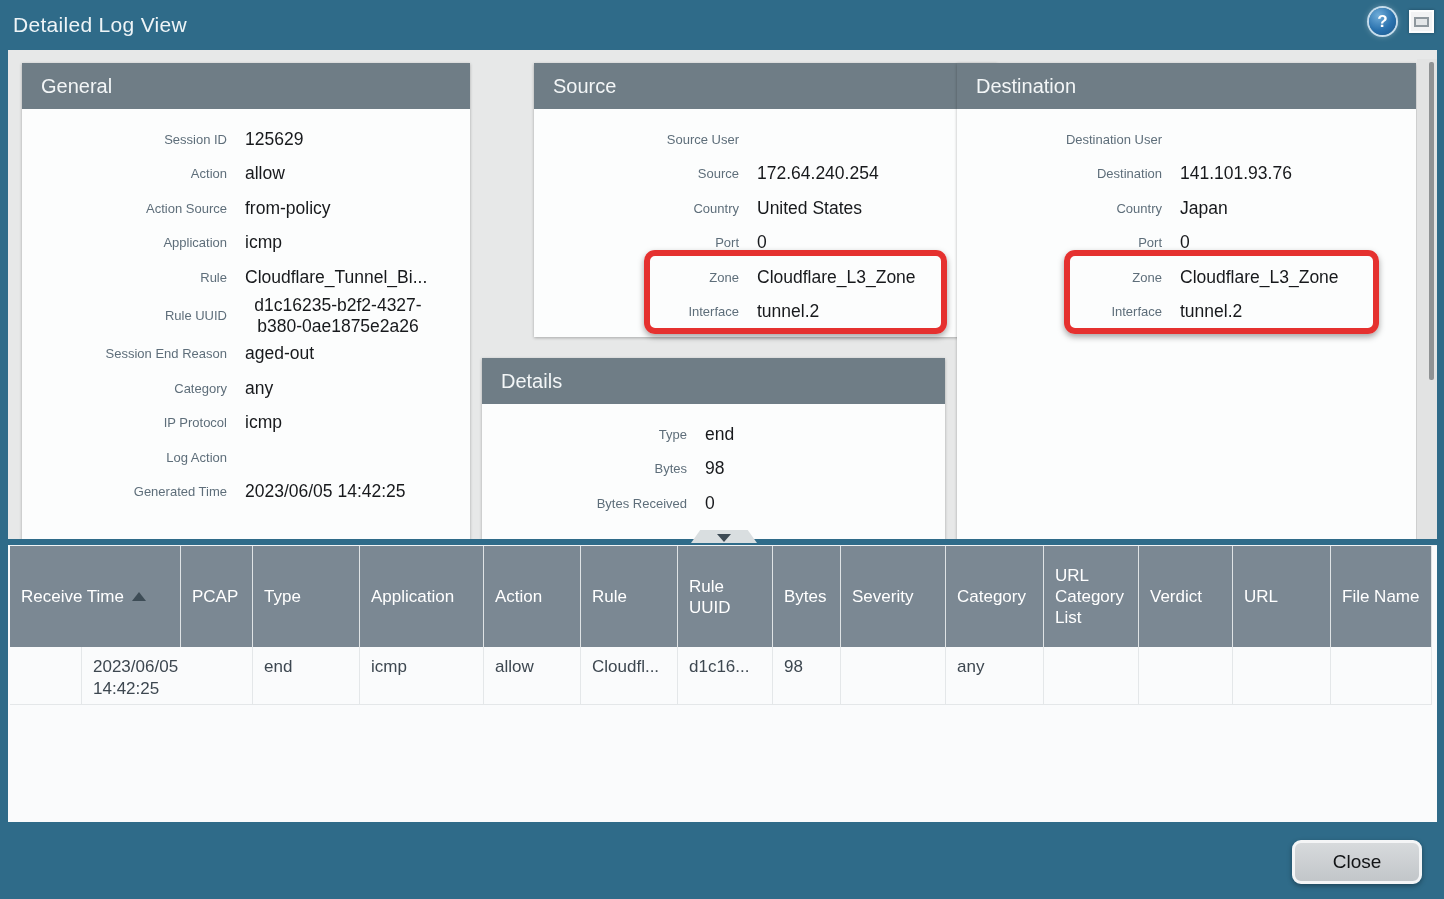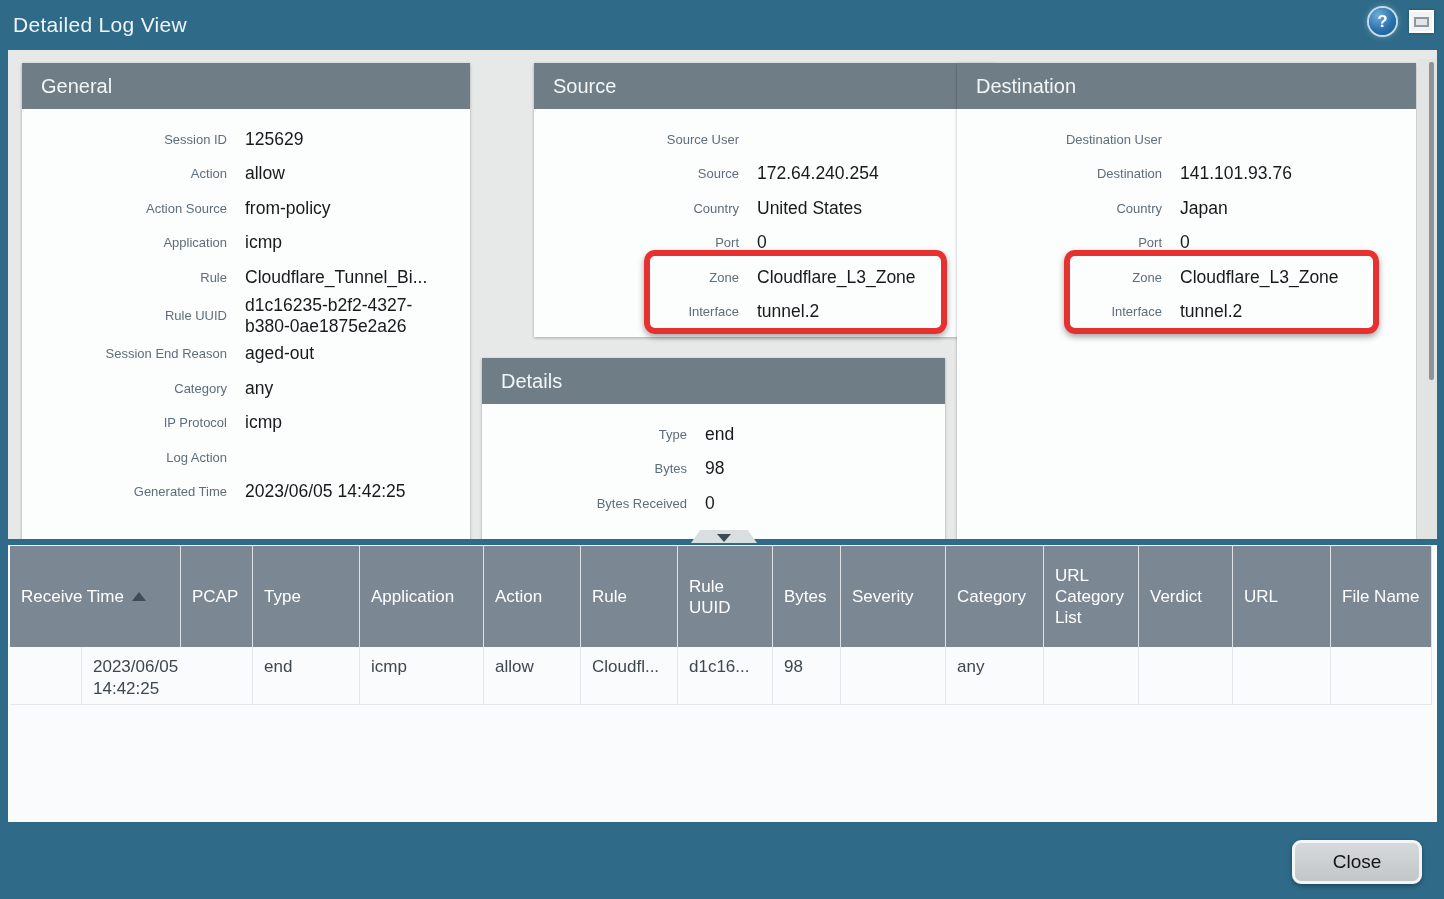--- a/index.html
+++ b/index.html
@@ -20,21 +20,21 @@
 
   
   .content { position:absolute; left:8px; top:50px; width:1429px; height:772px; background:#e7e8e8; }
   .panels-clip { position:absolute; top:0; left:0; width:100%; height:572px; overflow:hidden; }
 
   .panel { position:absolute; background:#fcfdfd; box-shadow:0 1px 3px rgba(0,0,0,.28); }
   .panel-header { height:46px; line-height:46px; background:#6f7d86; color:#f3f6f7; font-size:20px; padding-left:19px; }
   .panel-body { padding-top:13px; position:relative; }
   .field-row { display:flex; align-items:center; min-height:34.5px; }
   .field-label { width:205px; text-align:right; color:#5e6e7a; font-size:13px; flex:none; }
-  .field-value { margin-left:18px; color:#17191c; font-size:17.5px; max-width:186px; line-height:21px; word-wrap:break-word; }
+  .field-value { margin-left:18px; color:#17191c; font-size:17.5px; max-width:186px; line-height:21px; word-wrap:break-word;text-align:center; }
 
   .panel-general     { left:14px;  top:13px;  width:448px; height:620px; }
   .panel-source      { left:488px; top:13px;  width:463px; height:274px;margin-left:38px; }
   .panel-details     { left:474px; top:308px; width:463px; height:240px; }
   .panel-destination { left:949px; top:13px;  width:459px; height:620px; }
 
   .highlight-box { position:absolute; border:6px solid #e5312f; border-radius:11px;
     box-shadow:0 3px 6px rgba(0,0,0,.35); pointer-events:none; }
   .hl-source      { left:110px; top:187px; width:303px; height:84px; }
   .hl-destination { left:107px; top:187px; width:315px; height:84px; }

